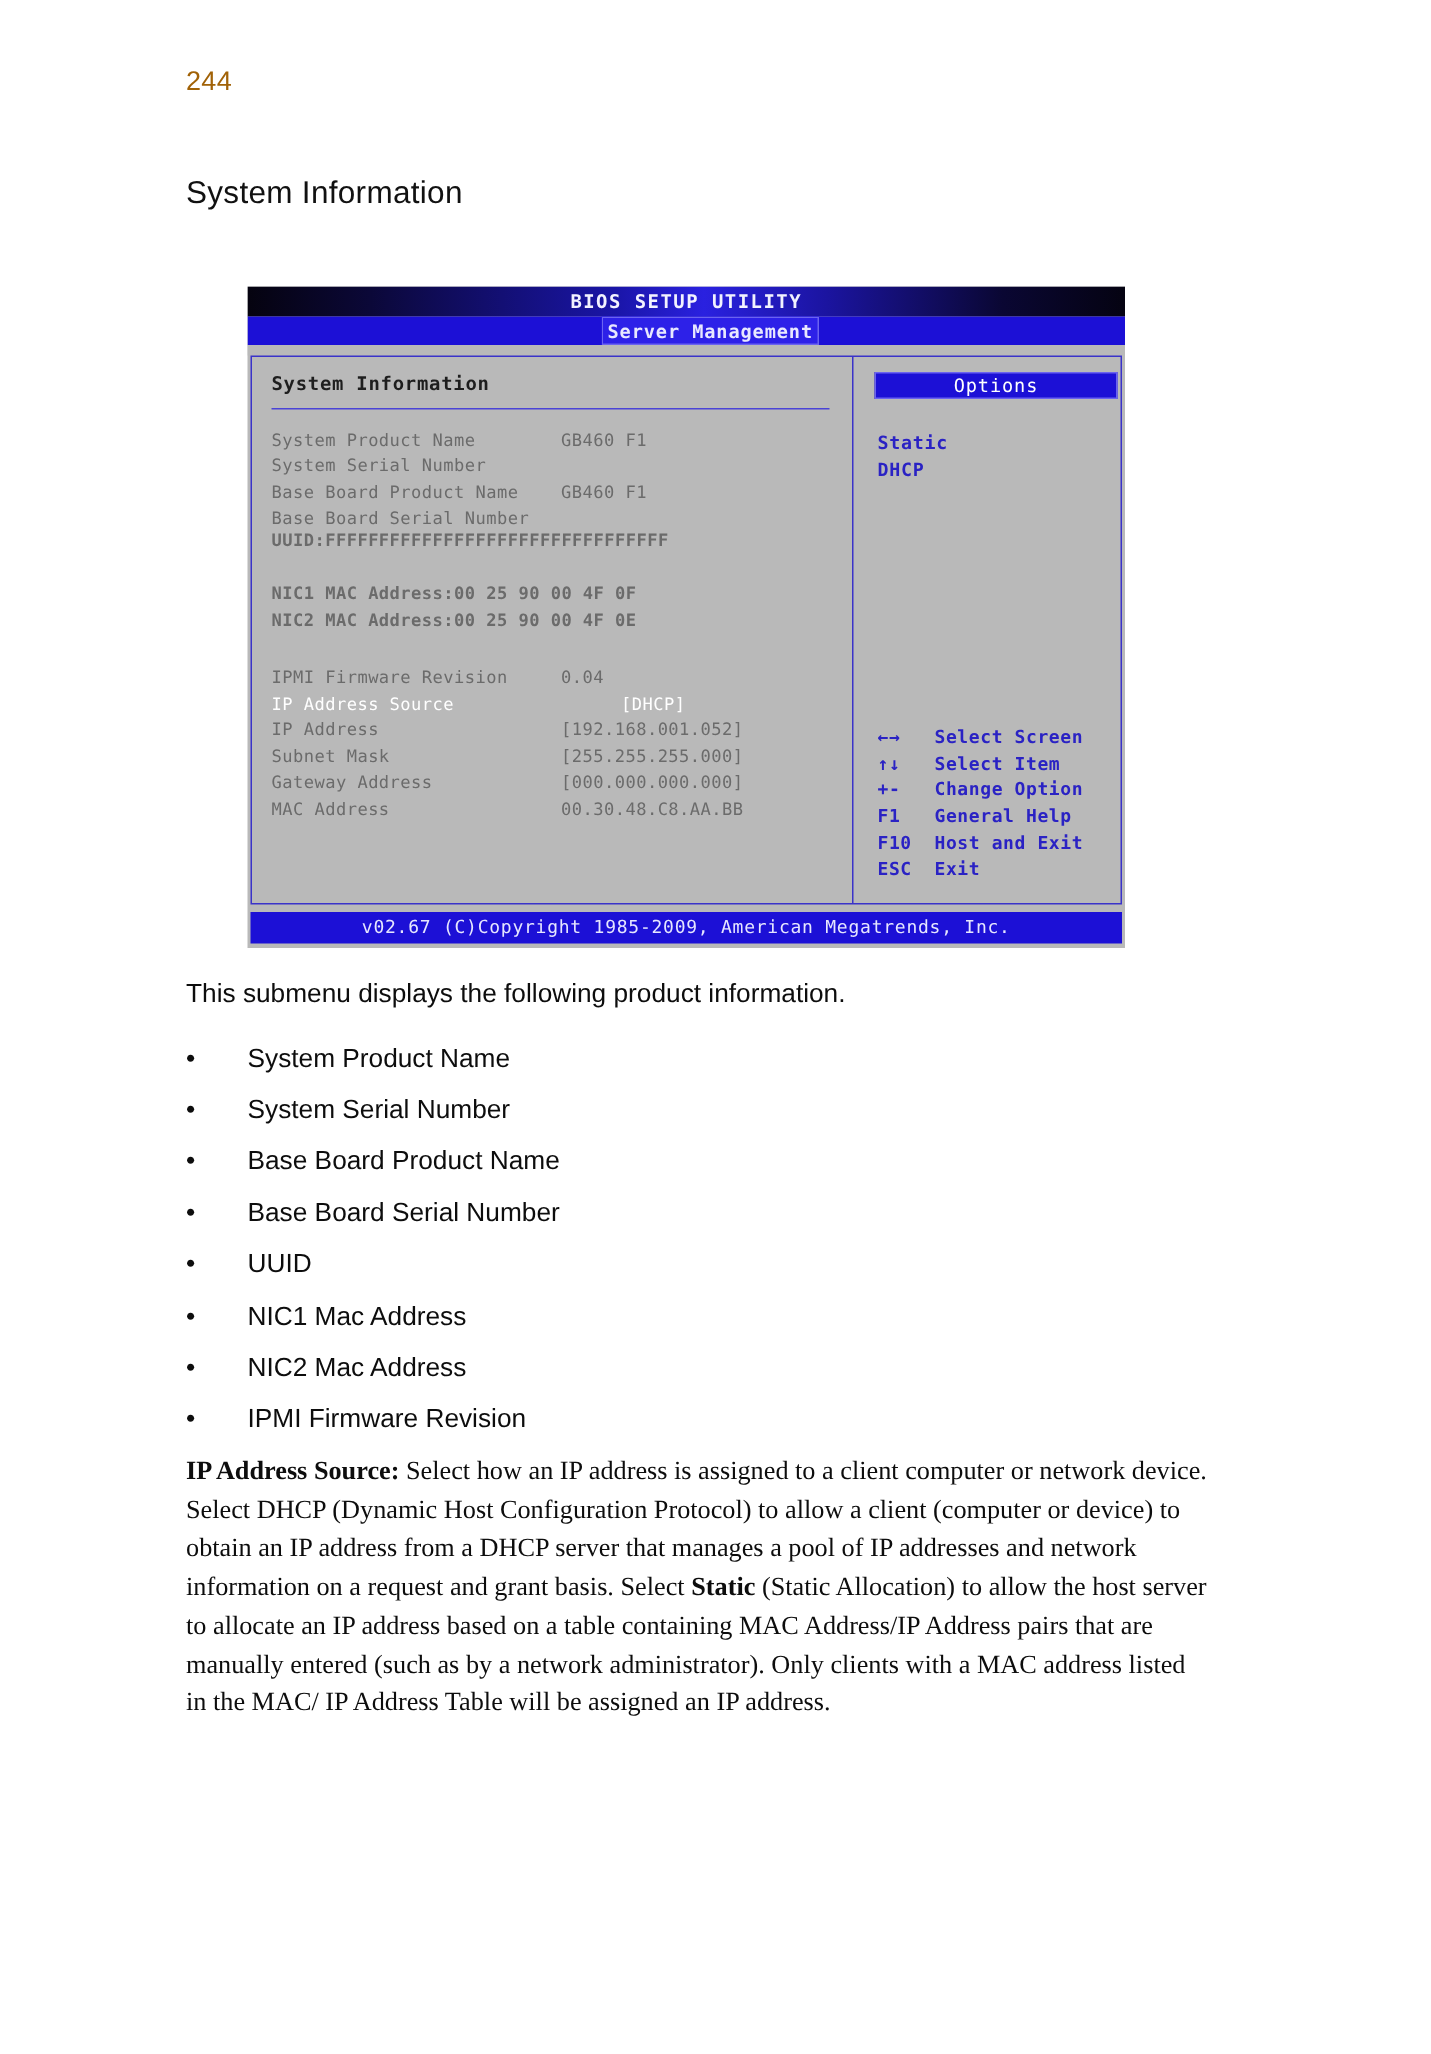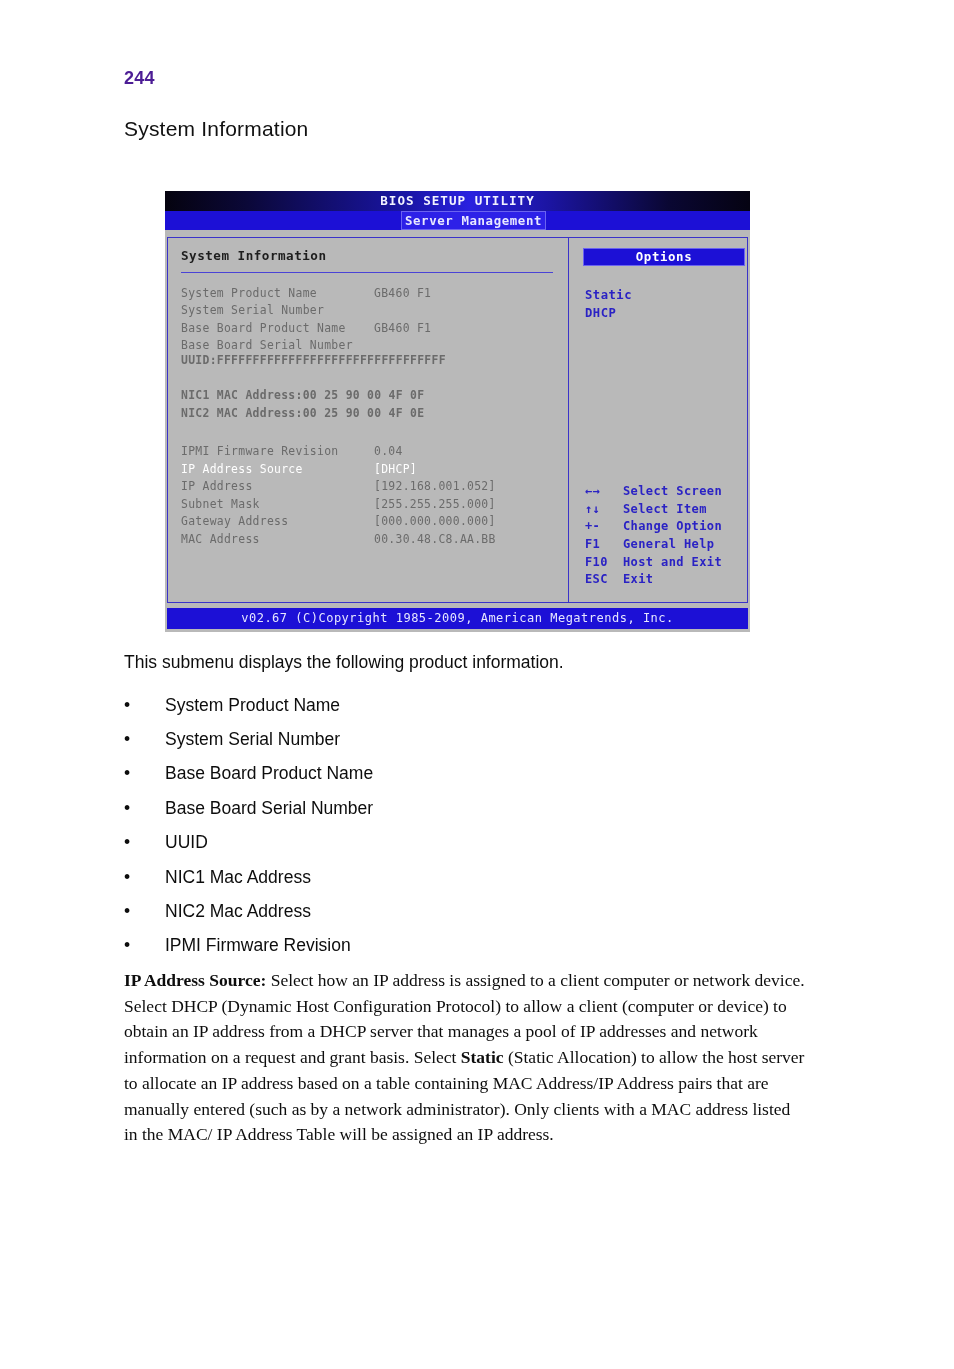--- a/index.html
+++ b/index.html
@@ -13,28 +13,27 @@
     position: relative;
     font-family: "Liberation Sans", sans-serif;
     color: #000000;
     overflow: hidden;
   }
 
   
   .page-header {
     position: absolute;
     left: 124px;
-    top: 68px;
+    top: 44px;
     width: 676px;
     display: flex;
     justify-content: space-between;
     align-items: baseline;
     font-size: 17px;
-    color: #4c1d95;
-    font-weight: bold;
+    color: #a16207;
   }
   .page-number { font-size: 18px; letter-spacing: .2px; }
   .running-head { font-size: 16.5px; letter-spacing: .1px; }
 
   .section-title {
     position: absolute;
     left: 124px;
     top: 117px;
     font-size: 21px;
     letter-spacing: .2px;
@@ -132,36 +131,36 @@
   .row {
     display: flex;
     height: 17.6px;
     align-items: center;
     color: #6b6b6b;
     letter-spacing: .3px;
     white-space: pre;
   }
   .row .label { width: 193px; flex: none; }
   .row .value { color: #6b6b6b; }
-  .row.selected { color: #ffffff; }
+  .row.selected { color: #ffffff; gap: 40px; }
   .row.selected .label,
   .row.selected .value { color: #ffffff; }
   .row.wide { display: block; font-weight: bold; }
   .spacer { height: 17.6px; }
 
   .options-title {
     width: 162px;
     margin-left: 14px;
     height: 18px;
     line-height: 18px;
     background: #1c10d6;
     color: #ffffff;
     text-align: center;
     font-size: 12.4px;
-    font-weight: bold;
+    font-weight: normal;
     letter-spacing: .6px;
     box-shadow: inset 0 0 0 1px #6b63f0;
   }
   .options-list {
     margin: 21px 0 0 16px;
     color: #2a22c4;
     font-size: 12.2px;
     font-weight: bold;
     letter-spacing: .5px;
   }

